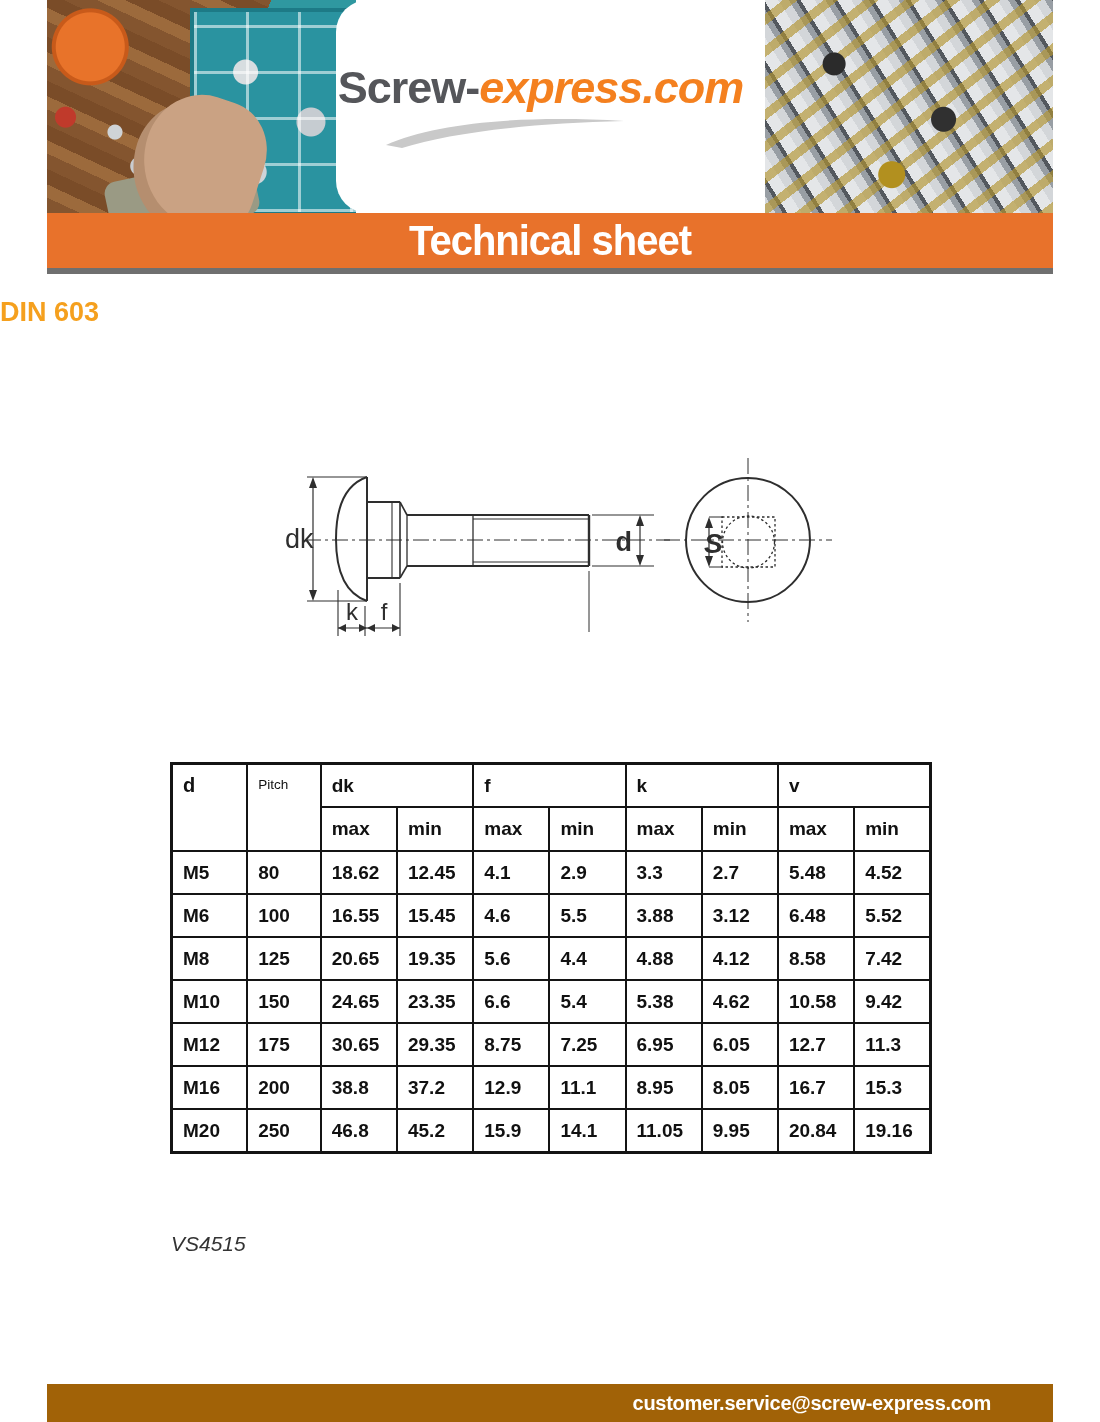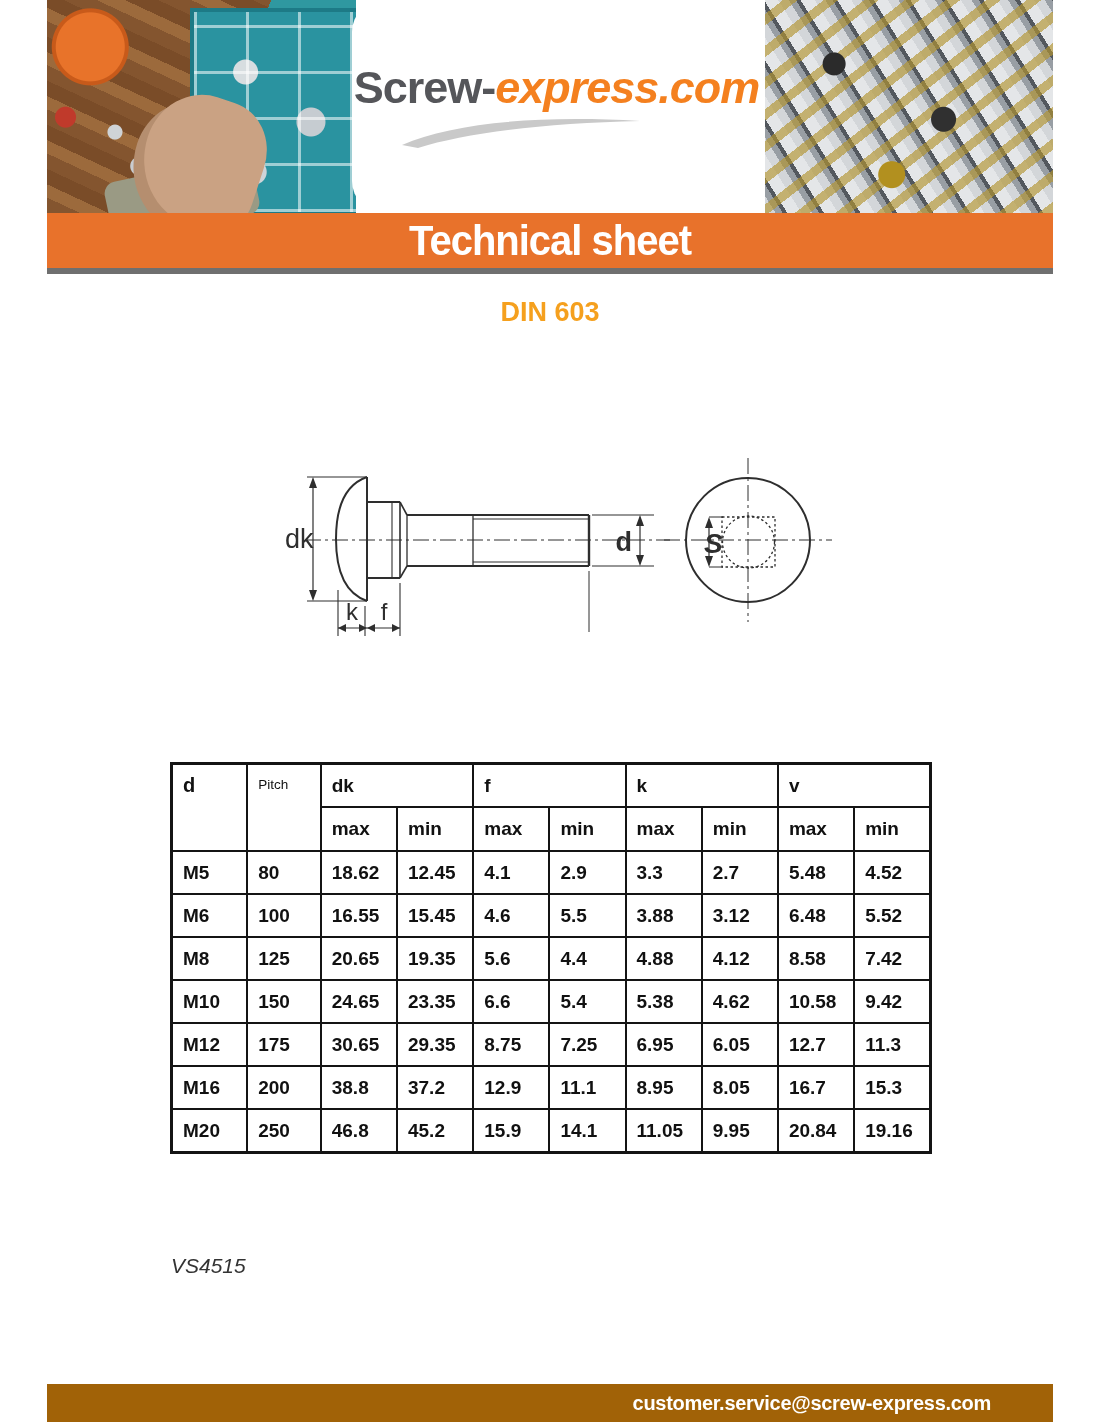--- a/index.html
+++ b/index.html
@@ -28,35 +28,35 @@
       border-radius:45% 40% 30% 55%;transform:rotate(18deg);box-shadow:-8px 10px 0 #b58e6f;}
   .photo-left .sleeve{position:absolute;left:60px;top:168px;width:150px;height:60px;background:#9a9a84;
       border-radius:12px;transform:rotate(-12deg);}
   .photo-right{left:765px;width:288px;
     background:
       radial-gradient(circle at 24% 30%, #2b2b2b 0 11px, rgba(0,0,0,0) 12px),
       radial-gradient(circle at 62% 56%, #303030 0 12px, rgba(0,0,0,0) 13px),
       radial-gradient(circle at 44% 82%, #b2901f 0 13px, rgba(0,0,0,0) 14px),
       repeating-linear-gradient(-38deg, rgba(178,148,48,.65) 0 9px, rgba(0,0,0,0) 9px 25px),
       repeating-linear-gradient(58deg, #d3d6d9 0 9px, #989ea4 9px 15px, #53585e 15px 19px, #e4e6e8 19px 31px);}
-  .logo-zone{position:absolute;left:352px;top:0;width:409px;height:213px;background:#fff;
+  .logo-zone{position:absolute;left:336px;top:0;width:409px;height:213px;background:#fff;
       display:flex;flex-direction:column;align-items:center;justify-content:center;border-radius:32px;}
   .logo-line{font-size:45px;font-weight:bold;letter-spacing:-1px;line-height:1;white-space:nowrap;}
   .logo-gray{color:#55565a;}
   .logo-orange{color:#f4801f;font-style:italic;}
   .logo-swoosh{margin-top:2px;align-self:center;transform:translateX(-38px);}
 
   
   .banner{position:absolute;left:47px;top:213px;width:1006px;height:55px;background:#e8722b;
       display:flex;align-items:center;justify-content:center;}
   .banner-title{color:#fff;font-size:40px;font-weight:bold;letter-spacing:-1px;transform:scaleY(1.06);}
   .rule{position:absolute;left:47px;top:268px;width:1006px;height:6px;background:#6f6f6f;}
 
   
-  .h-std{position:absolute;left:0;top:297px;width:1100px;text-align:center;
+  .h-std{position:absolute;left:0;top:297px;width:1100px;text-align:left;
       font-size:27px;font-weight:bold;color:#f5a01e;}
   .h-sub1{position:absolute;left:0;top:334px;width:1100px;text-align:center;
       font-size:17px;font-weight:bold;letter-spacing:.2px;color:#c8932f;}
   .h-sub2{position:absolute;left:0;top:366px;width:1100px;text-align:center;
       font-size:17px;font-weight:bold;letter-spacing:.2px;color:#c8932f;}
 
   
   .drawing{position:absolute;left:280px;top:440px;}
   .drawing text{fill:#2e2e2e;font-family:"Liberation Sans",sans-serif;}
 
@@ -66,21 +66,21 @@
       font-weight:bold;font-size:19px;color:#111;}
   .spec{border:3px solid #141414;}
   .spec .row1 th{height:41px;}
   .spec .row2 th{height:42px;}
   .spec td{height:41px;}
   .spec th.cell-d{vertical-align:top;padding-top:9px;font-size:20px;}
   .spec th.cell-pitch{vertical-align:top;padding-top:12px;font-size:13.5px;font-weight:normal;}
   .col-d{width:76px;}.col-pitch{width:74px;}.col-v{width:76.5px;}
 
   
-  .footnote{position:absolute;left:171px;top:1232px;font-style:italic;font-size:21px;color:#333;margin-top:22px;}
+  .footnote{position:absolute;left:171px;top:1232px;font-style:italic;font-size:21px;color:#333;}
   .footer{position:absolute;left:47px;top:1384px;width:1006px;height:38px;background:#a16207;
       display:flex;align-items:center;justify-content:flex-end;}
   .footer-email{color:#fff;font-weight:bold;font-size:20px;letter-spacing:-.3px;padding-right:62px;}
 </style>
 </head>
 <body>
 
 <div class="page">
 
   <div class="photo photo-left">

